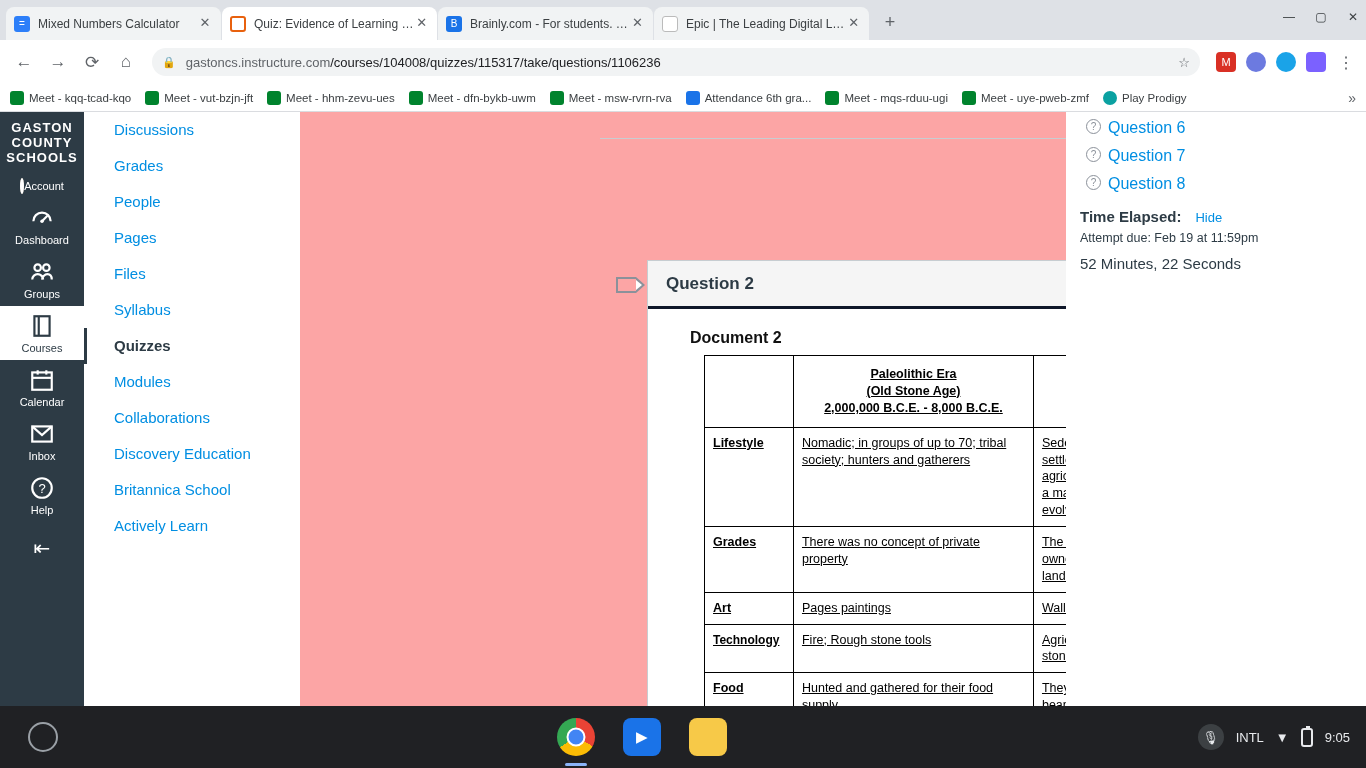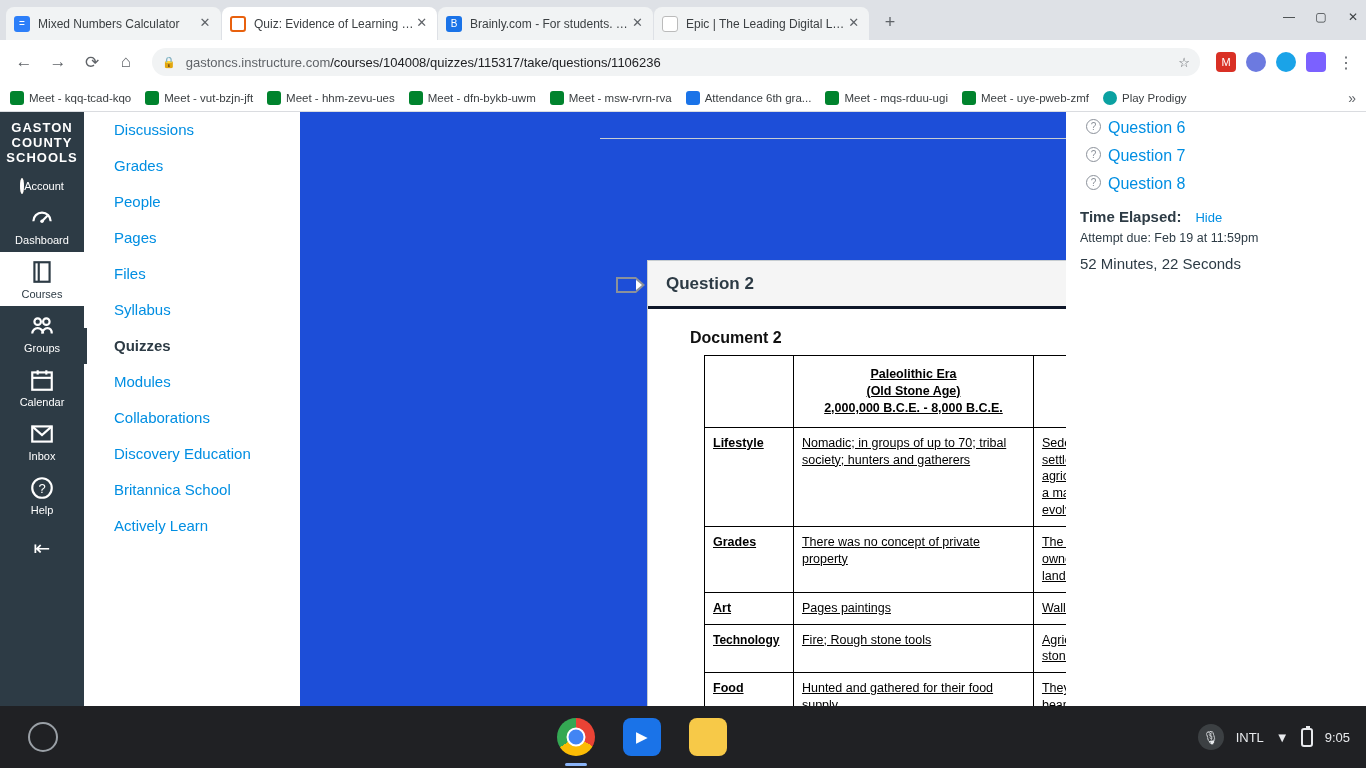--- a/index.html
+++ b/index.html
@@ -66,21 +66,21 @@
     border-bottom: 1px solid #dadce0;
   }
   .bm { display:flex; align-items:center; gap: 5px; white-space: nowrap; }
   .bm .bmico { width: 14px; height: 14px; border-radius: 3px; display:inline-block; }
   .bmico.meet { background:#00832d; }
   .bmico.cal { background:#1a73e8; }
   .bmico.prodigy { background:#0aa1a1; border-radius:50%; }
   .bm-more { margin-left:auto; color:#5f6368; font-size: 14px; }
 
   
-  .page { position: relative; height: 610px; background:#1d4ed8; display:flex; }
+  .page { position: relative; height: 610px; background:#fca5a5; display:flex; }
 
   
   .globalnav {
     width: 84px; background: #2d3b45; color:#fff; flex: 0 0 84px;
     display: flex; flex-direction: column; align-items: center; padding-top: 4px;
   }
   .gn-logo {
     font-size: 13px; font-weight: bold; line-height: 15px; text-align:center;
     letter-spacing: 1px; padding: 4px 0 8px;
   }
@@ -288,34 +288,34 @@
         <span>Account</span>
       </div>
       <div class="gn-item">
         <svg class="gn-ico" viewBox="0 0 24 24">
             <path d="M4 15a8 8 0 0116 0" fill="none" stroke="#fff" stroke-width="2"></path>
             <circle cx="12" cy="15" r="1.6" fill="#fff"></circle>
             <path d="M12 15l5-5" stroke="#fff" stroke-width="2"></path>
           </svg>
         <span>Dashboard</span>
       </div>
-      <div class="gn-item active">
-        <svg class="gn-ico" viewBox="0 0 24 24">
-            <rect x="5" y="3" width="14" height="18" fill="none" stroke="#2d3b45" stroke-width="2"></rect>
-            <line x1="9" y1="3" x2="9" y2="21" stroke="#2d3b45" stroke-width="2"></line>
-          </svg>
-        <span>Courses</span>
-      </div>
       <div class="gn-item">
         <svg class="gn-ico" viewBox="0 0 24 24">
             <circle cx="8" cy="8" r="3" fill="none" stroke="#fff" stroke-width="2"></circle>
             <circle cx="16" cy="8" r="3" fill="none" stroke="#fff" stroke-width="2"></circle>
             <path d="M3 19c0-3 2.5-5 5-5s5 2 5 5M12 19c.4-2.6 2.6-5 5-5s4 2 4 5" fill="none" stroke="#fff" stroke-width="2"></path>
           </svg>
         <span>Groups</span>
+      </div>
+      <div class="gn-item active">
+        <svg class="gn-ico" viewBox="0 0 24 24">
+            <rect x="5" y="3" width="14" height="18" fill="none" stroke="#2d3b45" stroke-width="2"></rect>
+            <line x1="9" y1="3" x2="9" y2="21" stroke="#2d3b45" stroke-width="2"></line>
+          </svg>
+        <span>Courses</span>
       </div>
       <div class="gn-item">
         <svg class="gn-ico" viewBox="0 0 24 24">
             <rect x="3" y="5" width="18" height="16" fill="none" stroke="#fff" stroke-width="2"></rect>
             <line x1="3" y1="10" x2="21" y2="10" stroke="#fff" stroke-width="2"></line>
             <line x1="8" y1="3" x2="8" y2="7" stroke="#fff" stroke-width="2"></line>
             <line x1="16" y1="3" x2="16" y2="7" stroke="#fff" stroke-width="2"></line>
           </svg>
         <span>Calendar</span>
       </div>

